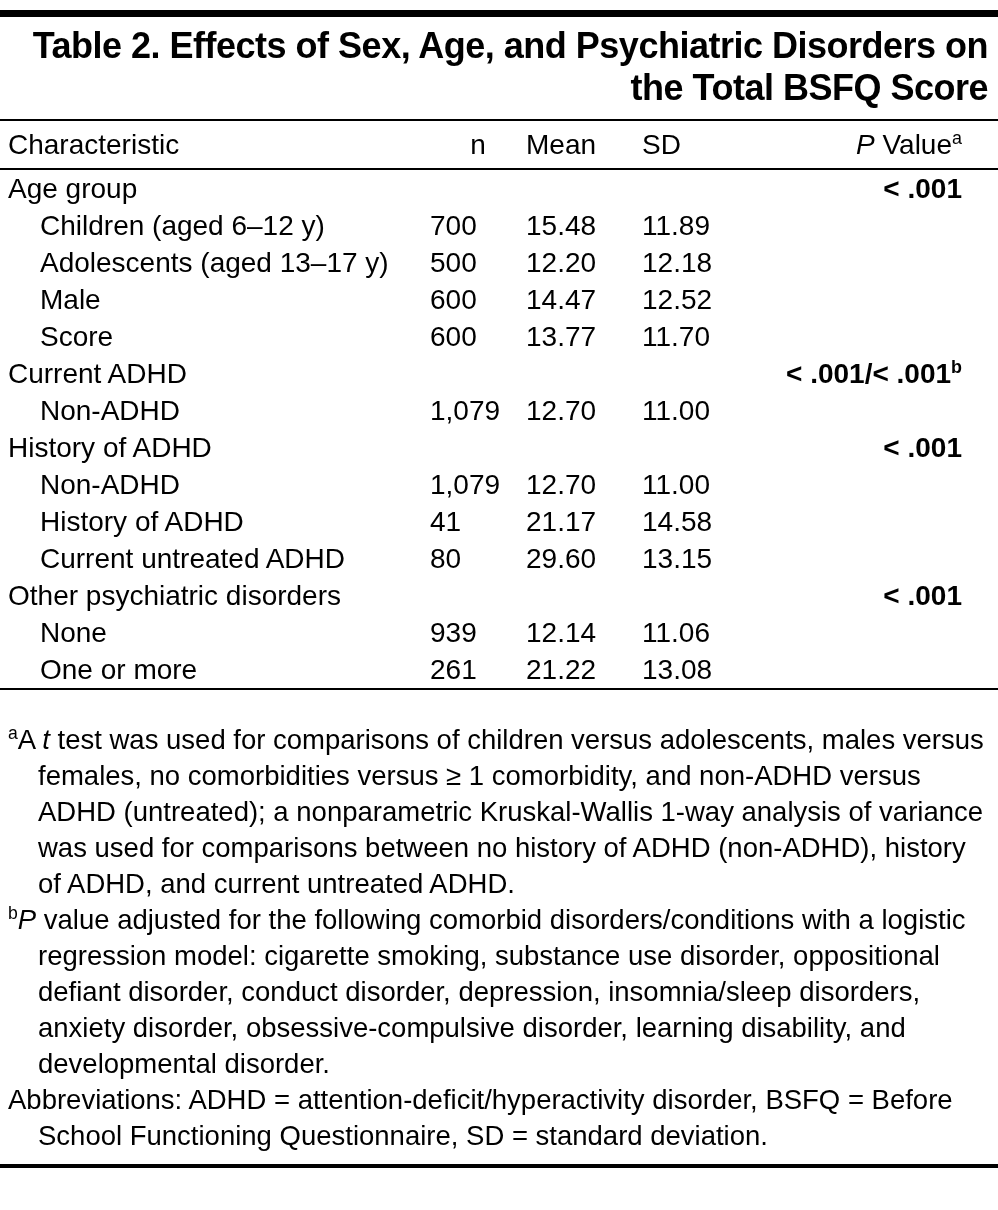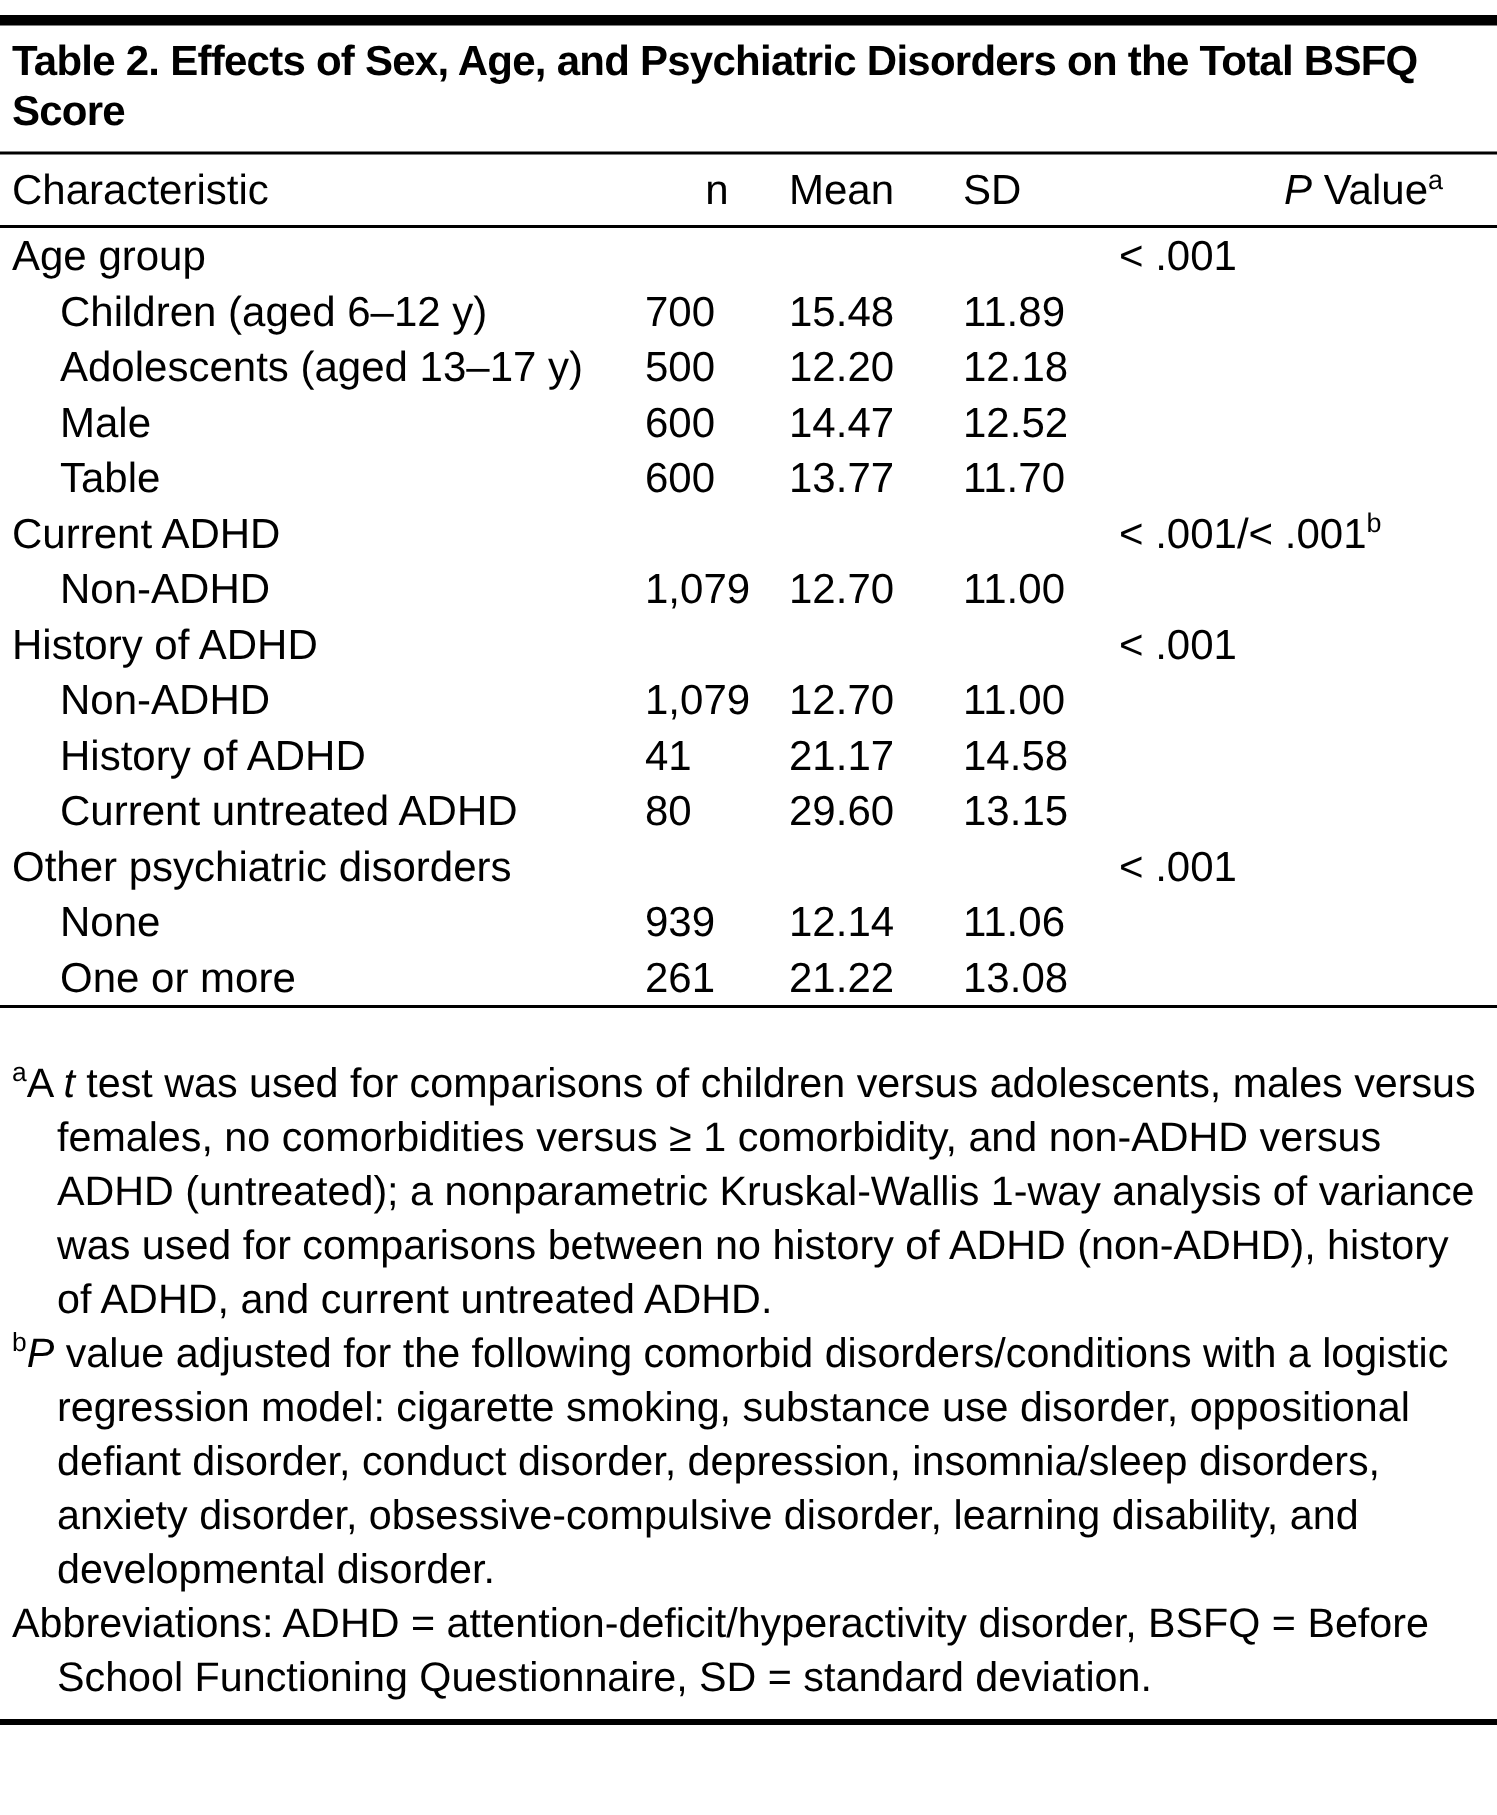--- a/index.html
+++ b/index.html
@@ -11,26 +11,27 @@
     -webkit-font-smoothing: antialiased;
   }
   .page { width: 998px; padding-top: 10px; background: var(--background, #ffffff); }
 
   .rule { background: var(--rule, #000000); width: 998px; }
   .rule-top    { height: 7px; }
   .rule-thin   { height: 2px; }
   .rule-bottom { height: 4px; margin-bottom: 6px; }
 
   .title {
-    font-size: 28px;
+    font-size: 36px;
     font-weight: bold;
     letter-spacing: -0.5px;
     line-height: 1.17;
     padding: 8px 10px 10px 8px;
     color: var(--text, #000000);
+    text-align: right;
   }
 
   .tbl { padding: 0 36px 0 8px; }
 
   .trow {
     display: grid;
     grid-template-columns: 1fr 96px 116px 104px 216px;
     align-items: baseline;
   }
   .cell {
@@ -38,21 +39,21 @@
     line-height: 37px;
     white-space: nowrap;
     overflow: visible;
   }
   .thead .cell { line-height: 30px; padding: 9px 0 8px 0; }
 
   .c-label { text-align: left; }
   .c-label.indent { padding-left: 32px; }
   .c-num   { text-align: left; }
   .c-n-h   { text-align: center; }
-  .c-p     { text-align: left; }
+  .c-p     { text-align: right; font-weight: bold; }
   .c-p-h   { text-align: right; }
 
   .it { font-style: italic; }
 
   sup {
     font-size: 64%;
     line-height: 0;
     vertical-align: super;
   }
 
@@ -117,21 +118,21 @@
 
   <div class="trow">
     <div class="cell c-label indent">Male</div>
     <div class="cell c-num">600</div>
     <div class="cell c-num">14.47</div>
     <div class="cell c-num">12.52</div>
     <div class="cell c-p"><span class="p-text"></span><sup class="p-sup"></sup></div>
   </div>
 
   <div class="trow">
-    <div class="cell c-label indent">Table</div>
+    <div class="cell c-label indent">Score</div>
     <div class="cell c-num">600</div>
     <div class="cell c-num">13.77</div>
     <div class="cell c-num">11.70</div>
     <div class="cell c-p"><span class="p-text"></span><sup class="p-sup"></sup></div>
   </div>
 
   <div class="trow">
     <div class="cell c-label">Current ADHD</div>
     <div class="cell c-num"></div>
     <div class="cell c-num"></div>

